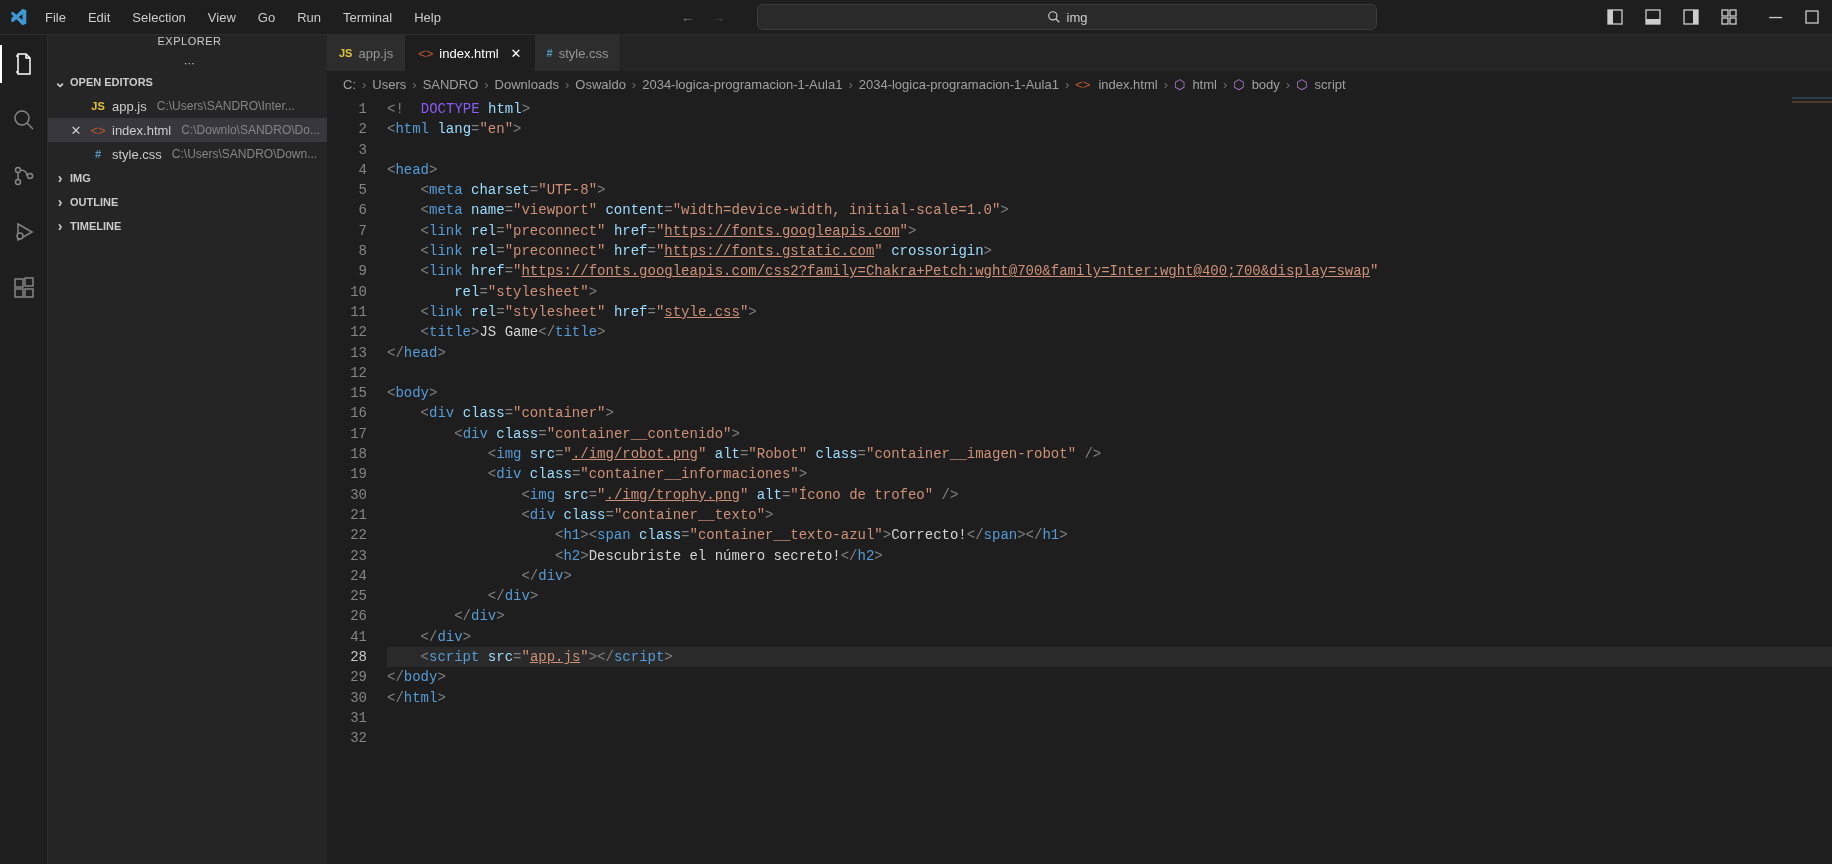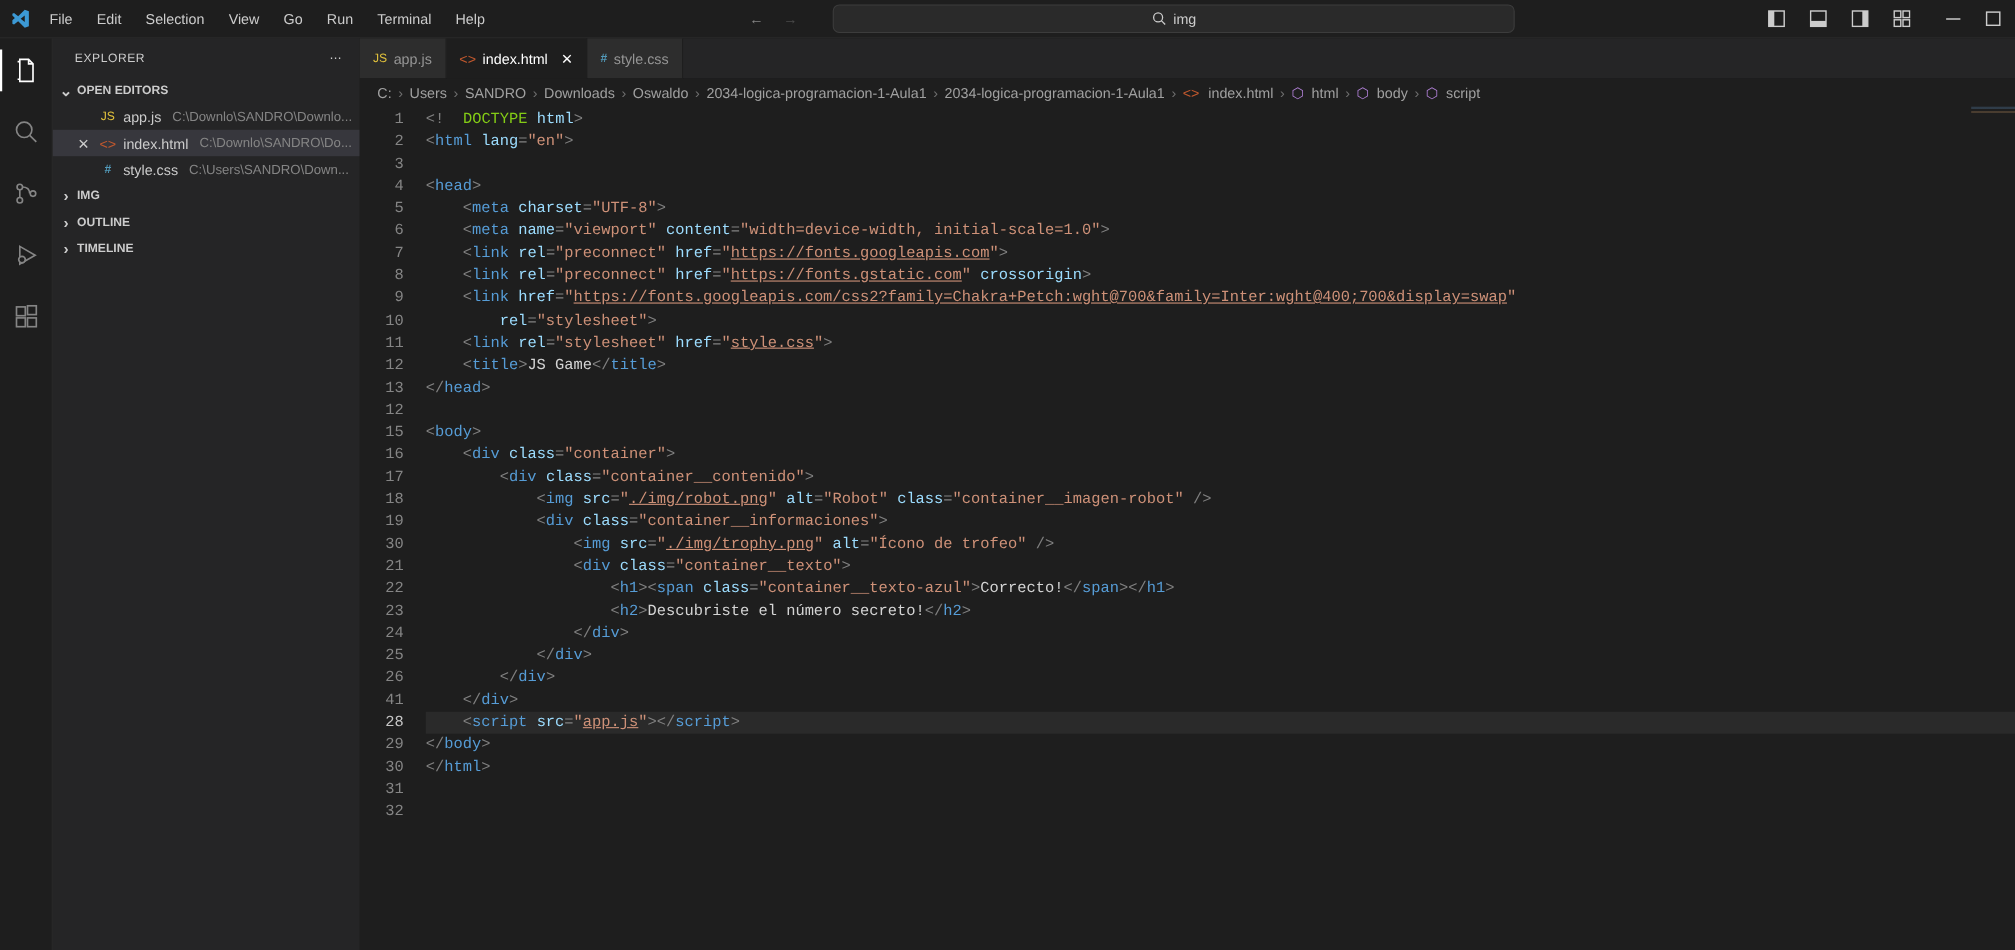--- a/index.html
+++ b/index.html
@@ -118,20 +118,21 @@
   flex-direction: column;
 }
 .sidebar-header {
   height: 35px;
   display: flex;
   align-items: center;
   justify-content: space-between;
   padding: 0 16px 0 20px;
   font-size: 11px;
   letter-spacing: 0.5px;
+  flex-direction: column;
 }
 .sidebar-dots { color: #cccccc; cursor: pointer; }
 .section-header {
   height: 24px;
   display: flex;
   align-items: center;
   padding-left: 4px;
   font-size: 11px;
   font-weight: 700;
   cursor: pointer;
@@ -232,33 +233,33 @@
   padding-top: 2px;
   white-space: pre;
 }
 .code-line { height: 20.3px; }
 .code-line.highlight { background: #2a2a2a; }
 .tag-bracket { color: #808080; }
 .tag-name { color: #569cd6; }
 .attr-name { color: #9cdcfe; }
 .attr-value { color: #ce9178; }
 .attr-value.underline { text-decoration: underline; }
-.doctype { color: #84cc16; padding-left: 17px; }
+.doctype { color: #8b5cf6; padding-left: 17px; }
 .text-content { color: #d4d4d4; }
 .minimap {
   position: absolute;
   right: 0;
   top: 62px;
   width: 40px;
   height: 60px;
   opacity: 0.4;
   background: linear-gradient(#4a6a8a 2px, transparent 2px, transparent 4px, #8a6a4a 4px, #8a6a4a 6px, transparent 6px);
 }
 svg { display: block; }
-.icon-js { color: #e2c23c; font-size:11px; font-weight:normal; }
+.icon-js { color: #e2c23c; font-size:11px; font-weight:bold; }
 .icon-html { color: #c0582e; }
 .icon-css { color: #529aba; font-size:11px; font-weight:bold; }
 .symbol-icon { color:#b180d7; font-size:13px; }
 </style>
 </head>
 <body>
 
 <div class="titlebar">
   <div class="vscode-logo">
     <svg width="18" height="18" viewBox="0 0 24 24">
@@ -358,21 +359,21 @@
       <span class="sidebar-dots">⋯</span>
     </div>
     <div class="section-header">
       <span class="chevron">⌄</span>
       <span>OPEN EDITORS</span>
     </div>
     <div class="file-item">
       <span style="width:16px"></span>
       <span class="file-icon icon-js">JS</span>
       <span>app.js</span>
-      <span class="file-path">C:\Downlo\SANDRO\Downlo...</span>
+      <span class="file-path">C:\Users\SANDRO\Inter...</span>
     </div>
     <div class="file-item active">
       <span class="close-btn">✕</span>
       <span class="file-icon icon-html">&lt;&gt;</span>
       <span>index.html</span>
       <span class="file-path">C:\Downlo\SANDRO\Do...</span>
     </div>
     <div class="file-item">
       <span style="width:16px"></span>
       <span class="file-icon icon-css">#</span>

